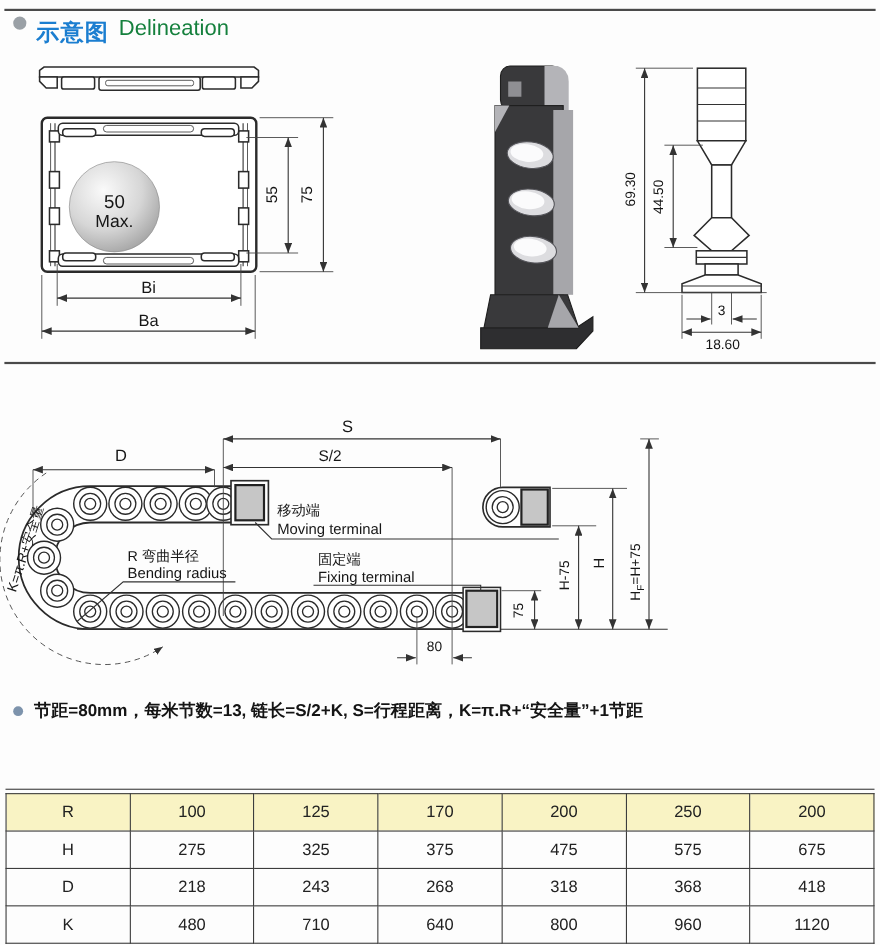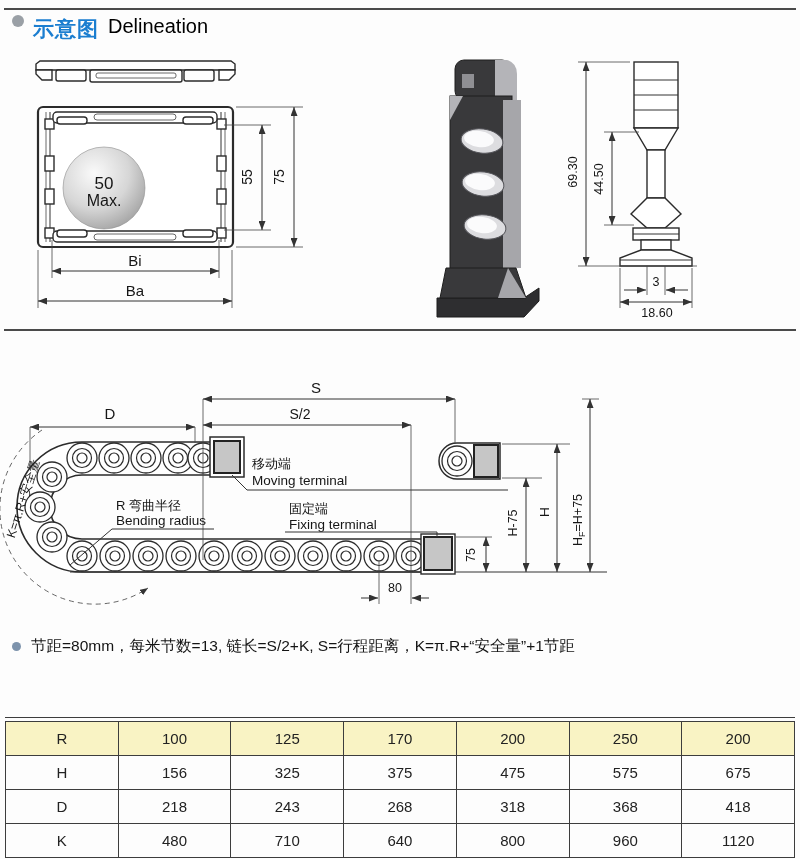--- a/index.html
+++ b/index.html
@@ -2,25 +2,25 @@
 <html><head>
 <meta charset="utf-8">
 <style>
   html,body{margin:0;padding:0;background:#fff;}
   .page{position:relative;width:800px;height:859px;background:#fdfdfd;overflow:hidden;
         font-family:"Liberation Sans","DejaVu Sans",sans-serif;color:#1a1a1a;}
   .rule{position:absolute;left:4px;right:4px;height:2px;background:#4a4a4a;}
   .section-head{position:absolute;display:flex;align-items:flex-start;gap:9px;}
   .head-dot{width:12px;height:12px;border-radius:50%;background:#9aa0a6;flex:0 0 auto;}
   .head-zh{color:#1b7ed0;font-size:21px;font-weight:bold;letter-spacing:1px;}
-  .head-en{color:#000000;font-size:20px;}
+  .head-en{color:#15803d;font-size:20px;}
   .note-line{position:absolute;left:12px;display:flex;align-items:center;gap:10px;}
   .note-dot{width:9px;height:9px;border-radius:50%;background:#7d93ac;flex:0 0 auto;}
   .note-text{font-size:15.5px;color:#141414;}
-  .note-zh{font-weight:400;}
+  .note-zh{font-weight:700;}
   .tbl-wrap{position:absolute;left:5px;top:717px;width:790px;
             border-top:1.5px solid #3d3d3d;border-bottom:1.5px solid #3d3d3d;padding:2.5px 0;}
   table{width:100%;border-collapse:collapse;table-layout:fixed;}
   td{border:1.6px solid #3d3d3d;height:31px;text-align:center;font-size:15px;color:#222;}
   tr.hdr td{background:#f9f3c4;}
   svg text{font-family:"Liberation Sans","DejaVu Sans",sans-serif;fill:#161616;}
   .dim{stroke:#333;stroke-width:1;fill:none;}
   .thin{stroke:#444;stroke-width:0.8;fill:none;}
   .draw{stroke:#2b2b2b;stroke-width:1.4;fill:#fff;}
   .draw2{stroke:#2b2b2b;stroke-width:2.2;fill:#fff;}
@@ -296,21 +296,21 @@
           <td>R</td>
           <td>100</td>
           <td>125</td>
           <td>170</td>
           <td>200</td>
           <td>250</td>
           <td>200</td>
         </tr>
         <tr>
           <td>H</td>
-          <td>156</td>
+          <td>275</td>
           <td>325</td>
           <td>375</td>
           <td>475</td>
           <td>575</td>
           <td>675</td>
         </tr>
         <tr>
           <td>D</td>
           <td>218</td>
           <td>243</td>

